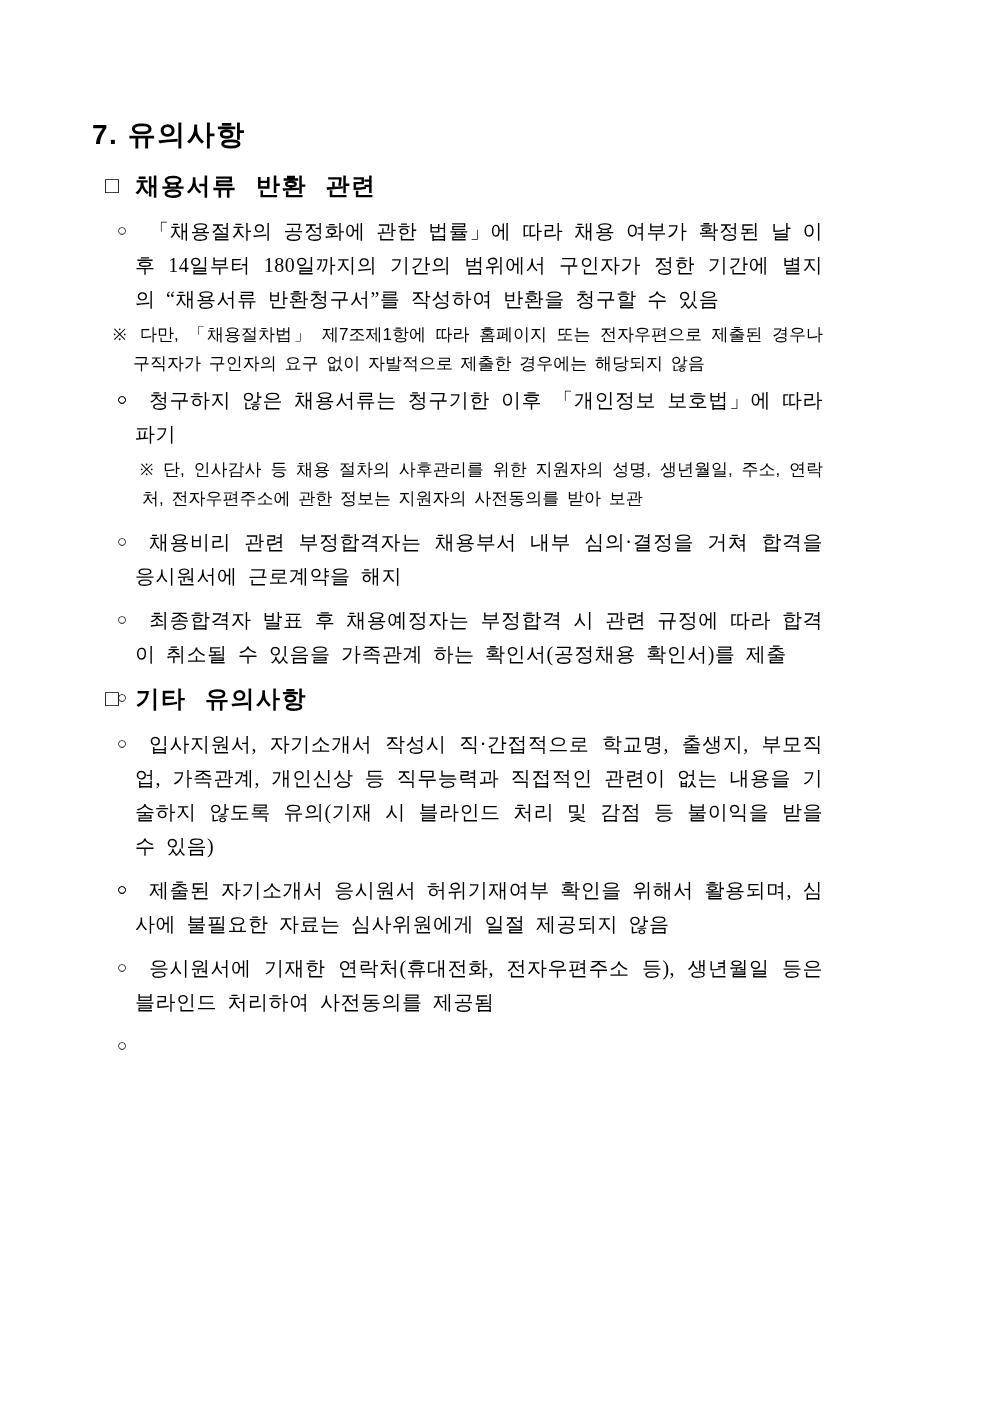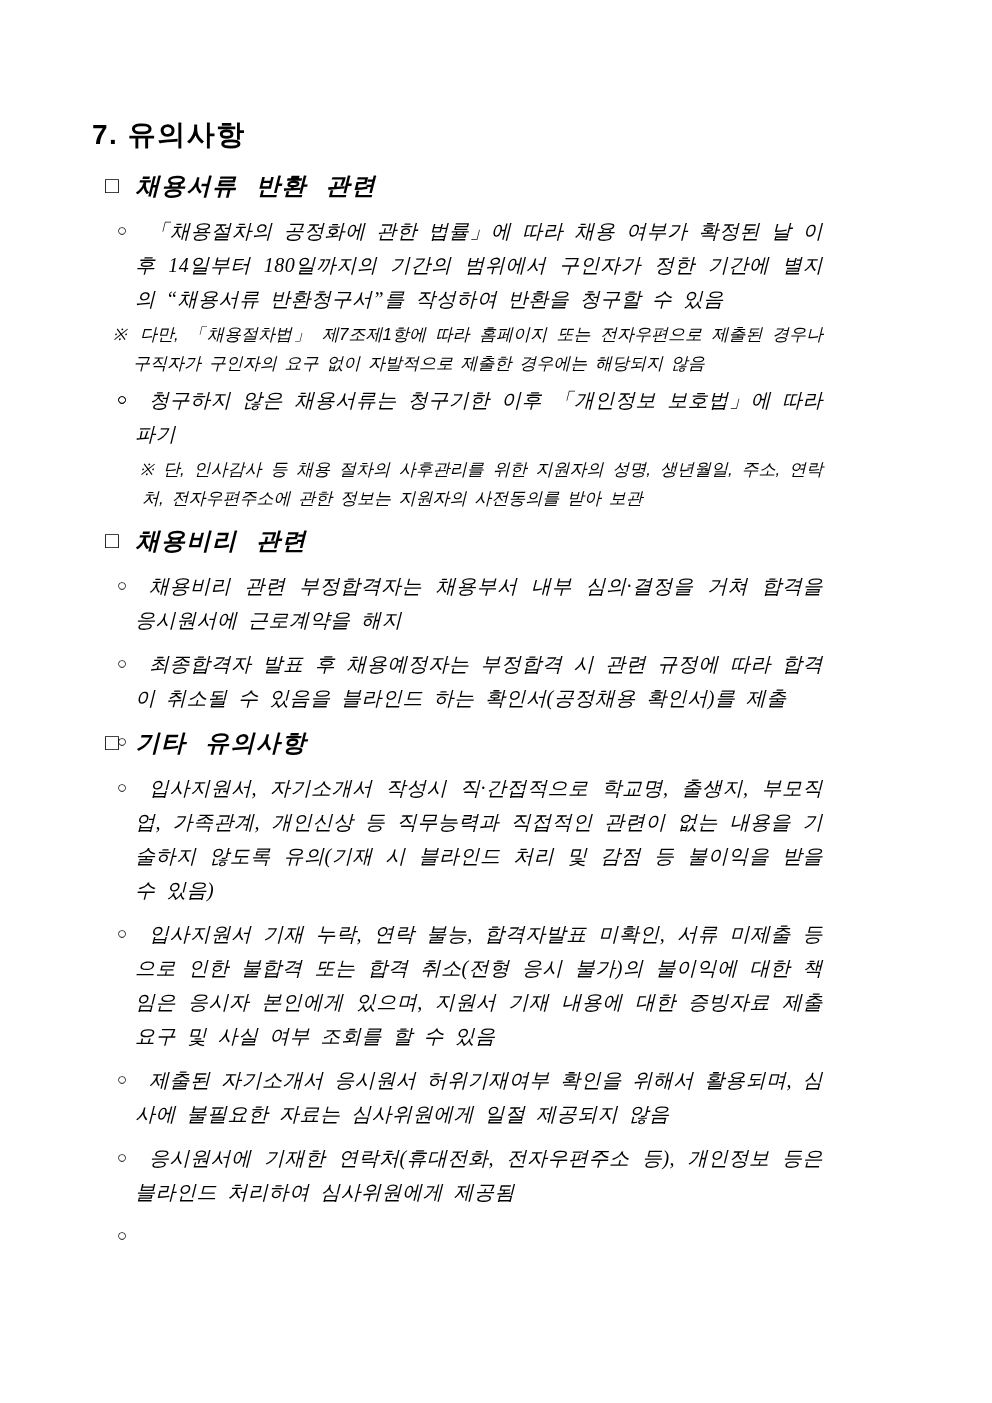--- a/index.html
+++ b/index.html
@@ -78,45 +78,44 @@
     margin-bottom: 5px;
   }
   .note .marker {
     font-size: 16px;
     line-height: 29px;
   }
   .note-l1 { padding-left: 41px; text-indent: 7px; }
   .note-l1 .marker { left: 21px; }
   .note-l2 { padding-left: 50px; text-indent: 21px; }
   .note-l2 .marker { left: 48px; }
-  .notice-section { margin-bottom: 12px; font-style: italic; }
+  .notice-section { margin-bottom: 12px; }
   .notice-section:not(:first-of-type) .item.bullet { margin-bottom: 10px; }
 </style>
 </head>
 <body>
 
 <div class="page">
   <h1 class="doc-title">7. 유의사항</h1>
   <div id="sections">
       <section class="notice-section">
         <h2 class="section-heading"><span class="sq-marker">□</span><span>채용서류 반환 관련</span></h2>
         <div class="item bullet"><span class="marker">○</span><span>「채용절차의 공정화에 관한 법률」에 따라 채용 여부가 확정된 날 이후 14일부터 180일까지의 기간의 범위에서 구인자가 정한 기간에 별지의 “채용서류 반환청구서”를 작성하여 반환을 청구할 수 있음</span></div>
         <div class="item note note-l1"><span class="marker">※</span><span>다만, 「채용절차법」 제7조제1항에 따라 홈페이지 또는 전자우편으로 제출된 경우나 구직자가 구인자의 요구 없이 자발적으로 제출한 경우에는 해당되지 않음</span></div>
         <div class="item bullet"><span class="marker">○</span></div>
         <div class="item bullet"><span class="marker">○</span><span>청구하지 않은 채용서류는 청구기한 이후 「개인정보 보호법」에 따라 파기</span></div>
         <div class="item note note-l2"><span class="marker">※</span><span>단, 인사감사 등 채용 절차의 사후관리를 위한 지원자의 성명, 생년월일, 주소, 연락처, 전자우편주소에 관한 정보는 지원자의 사전동의를 받아 보관</span></div>
       </section>
       <section class="notice-section">
-        <h2 class="section-heading"><span class="sq-marker">□</span><span>채용비리 관련</span></h2>
         <div class="item bullet"><span class="marker">○</span><span>채용비리 관련 부정합격자는 채용부서 내부 심의·결정을 거쳐 합격을 응시원서에 근로계약을 해지</span></div>
-        <div class="item bullet"><span class="marker">○</span><span>최종합격자 발표 후 채용예정자는 부정합격 시 관련 규정에 따라 합격이 취소될 수 있음을 블라인드 하는 확인서(공정채용 확인서)를 제출</span></div>
+        <div class="item bullet"><span class="marker">○</span><span>최종합격자 발표 후 채용예정자는 부정합격 시 관련 규정에 따라 합격이 취소될 수 있음을 가족관계 하는 확인서(공정채용 확인서)를 제출</span></div>
         <div class="item bullet"><span class="marker">○</span></div>
       </section>
       <section class="notice-section">
         <h2 class="section-heading"><span class="sq-marker">□</span><span>기타 유의사항</span></h2>
         <div class="item bullet"><span class="marker">○</span><span>입사지원서, 자기소개서 작성시 직·간접적으로 학교명, 출생지, 부모직업, 가족관계, 개인신상 등 직무능력과 직접적인 관련이 없는 내용을 기술하지 않도록 유의(기재 시 블라인드 처리 및 감점 등 불이익을 받을 수 있음)</span></div>
-        <div class="item bullet"><span class="marker">○</span><span>입사지원서 기재 누락, 연락 불능, 합격자발표 미확인, 서류 미제출 등으로 인한 불합격 또는 합격 취소(전형 응시 불가)의 불이익에 대한 책임은 응시자 본인에게 있으며, 지원서 기재 내용에 대한 증빙자료 제출 요구 및 사실 여부 조회를 할 수 있음</span></div>
+        <div class="item bullet"><span class="marker">○</span></div>
         <div class="item bullet"><span class="marker">○</span><span>제출된 자기소개서 응시원서 허위기재여부 확인을 위해서 활용되며, 심사에 불필요한 자료는 심사위원에게 일절 제공되지 않음</span></div>
-        <div class="item bullet"><span class="marker">○</span><span>응시원서에 기재한 연락처(휴대전화, 전자우편주소 등), 개인정보 등은 블라인드 처리하여 심사위원에게 제공됨</span></div>
+        <div class="item bullet"><span class="marker">○</span><span>응시원서에 기재한 연락처(휴대전화, 전자우편주소 등), 생년월일 등은 블라인드 처리하여 사전동의를 제공됨</span></div>
         <div class="item bullet"><span class="marker">○</span></div>
       </section>
     </div>
 </div>
 
 </body></html>

